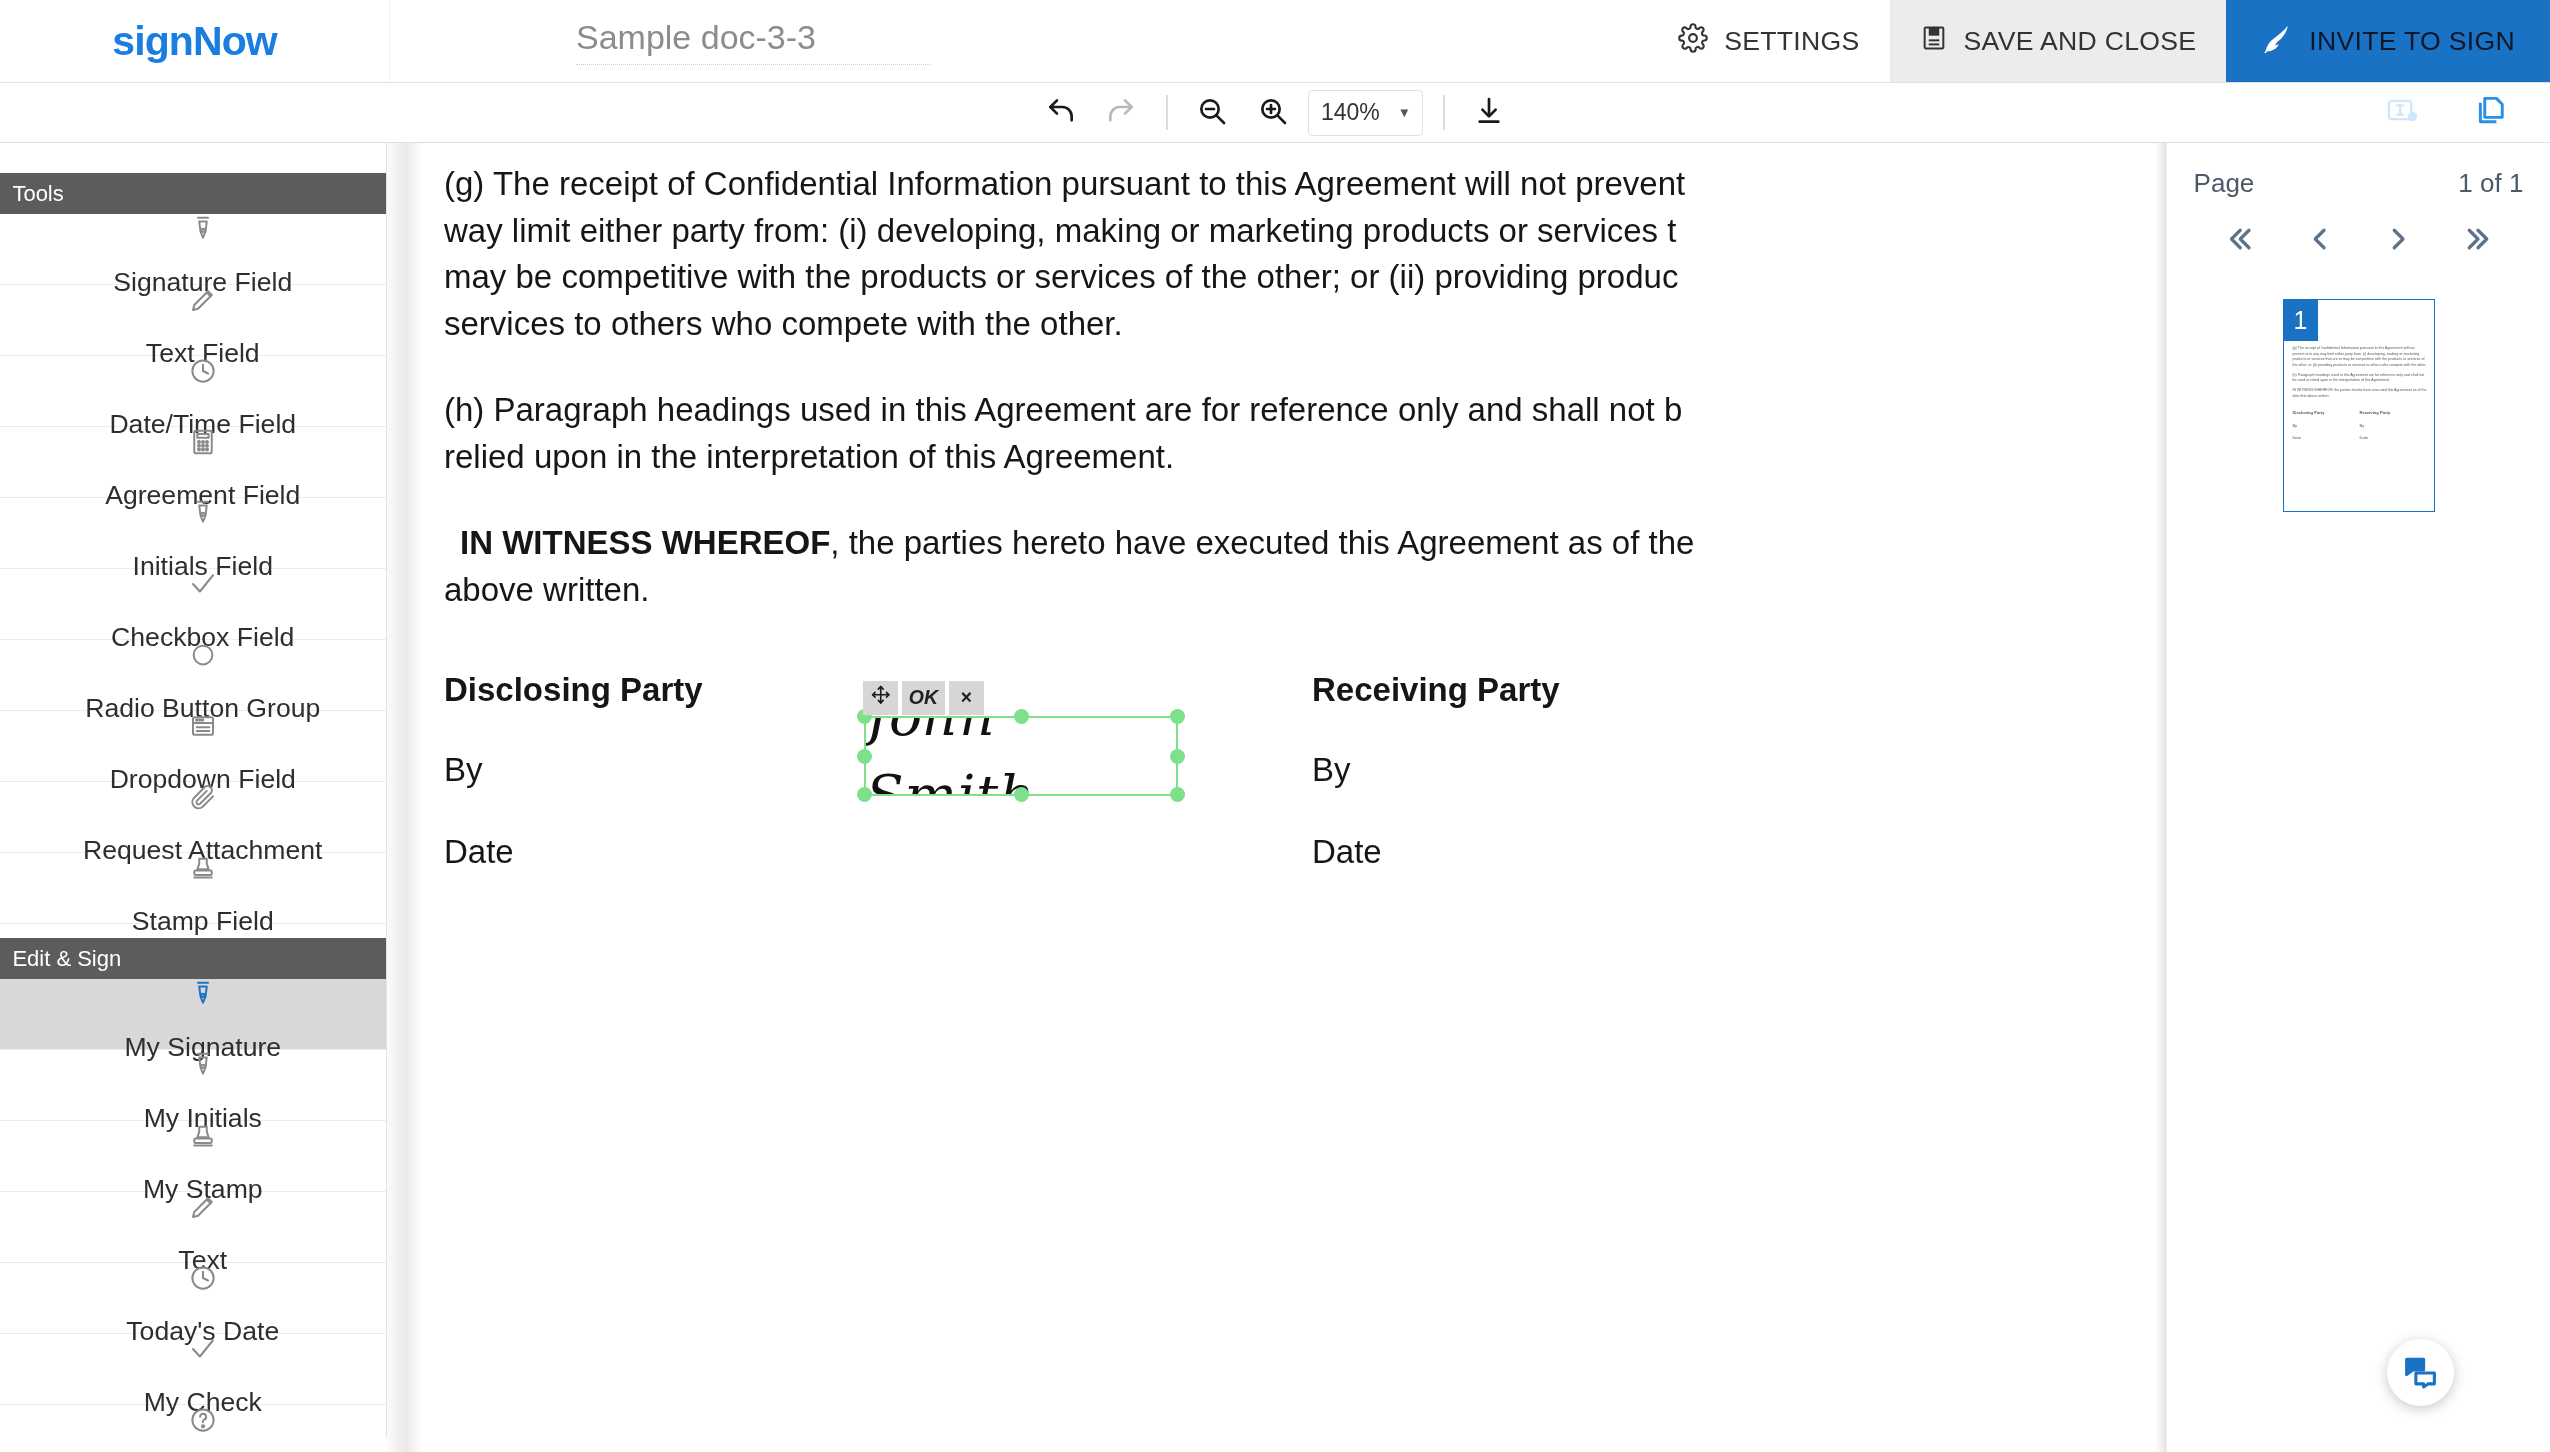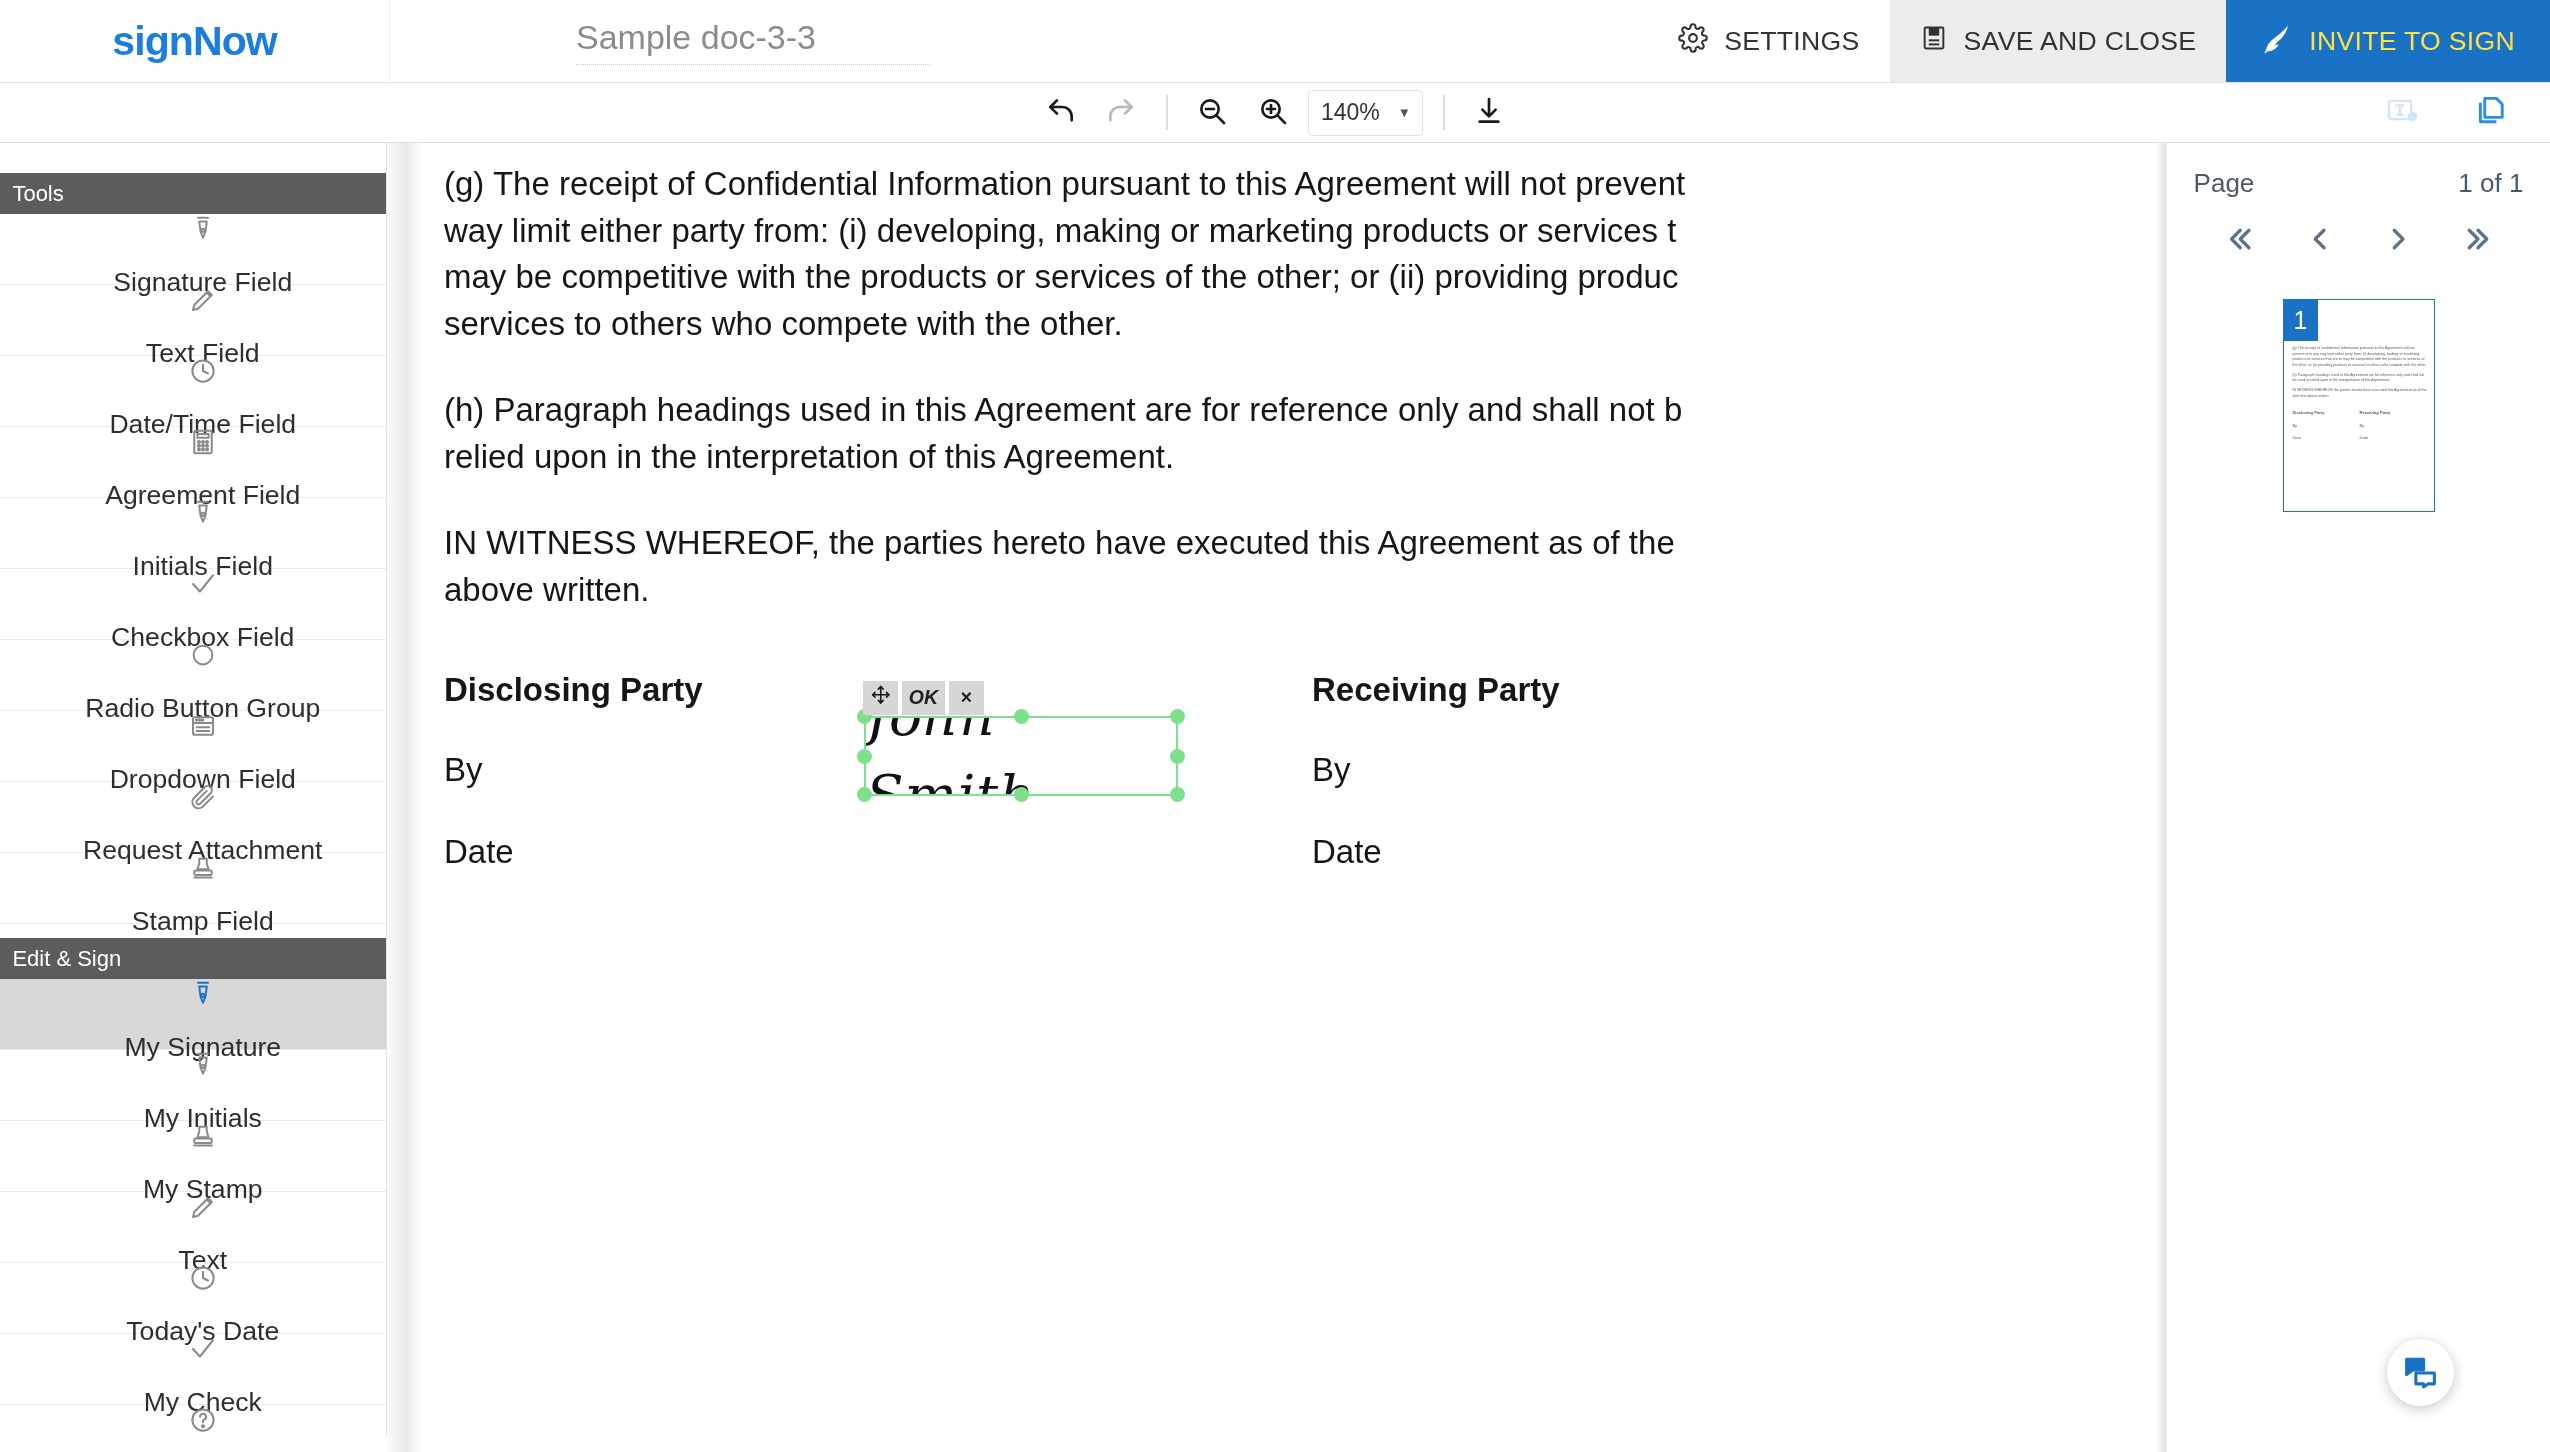--- a/index.html
+++ b/index.html
@@ -28,21 +28,21 @@
     border-bottom: 1.8px dotted #cccccc; min-width: 354px;
   }
   .top-actions { display: flex; align-items: stretch; }
   .top-btn {
     display: flex; align-items: center; gap: 16px;
     padding: 0 30px; font-size: 26.6px; color: #333; letter-spacing: 0.3px;
     cursor: pointer; border: none; background: transparent;
     font-family: "Liberation Sans", sans-serif;
   }
   .top-btn.gray { background: #ececec; }
-  .top-btn.blue { background: #1a72c4; color: #fde047; padding: 16px 35px; }
+  .top-btn.blue { background: #1a72c4; color: #0f172a; padding: 16px 35px; }
   .top-btn svg { flex-shrink: 0; }
 
   
   .toolbar2 {
     position: absolute; top: 83px; left: 0; width: 2550px; height: 60px;
     background: #ffffff; border-bottom: 1.8px solid #dedede;
     display: flex; align-items: center; justify-content: center;
   }
   .tb-group { display: flex; align-items: center; gap: 10.6px; }
   .tb-btn {
@@ -96,21 +96,21 @@
   }
   .doc-page {
     position: absolute; top: 0; left: 35px; right: 10.6px; bottom: 0;
     background: #ffffff; padding: 17.7px 0 0 0; overflow: hidden;
   }
   .doc-body {
     position: relative; width: 1860px; margin-left: 0;
     padding-left: 22px; font-size: 33px; line-height: 1.42; color: #161616;
   }
   .doc-p { margin-bottom: 39px; white-space: nowrap; }
-  .doc-p b { font-weight: normal; }
+  .doc-p b { font-weight: bold; margin-left: 16px; }
 
   .sig-block { position: relative; margin-top: 53px; width: 1736px; }
   .sig-cols { display: flex; }
   .sig-col { width: 912px; position: relative; }
   .sig-col .party { font-size: 33px; font-weight: bold; margin-bottom: 34px; }
   .sig-col .by, .sig-col .date { font-size: 33px; }
   .sig-col .by { margin-bottom: 35px; }
   .sig-col .date { margin-top: 21px; }
 
   

